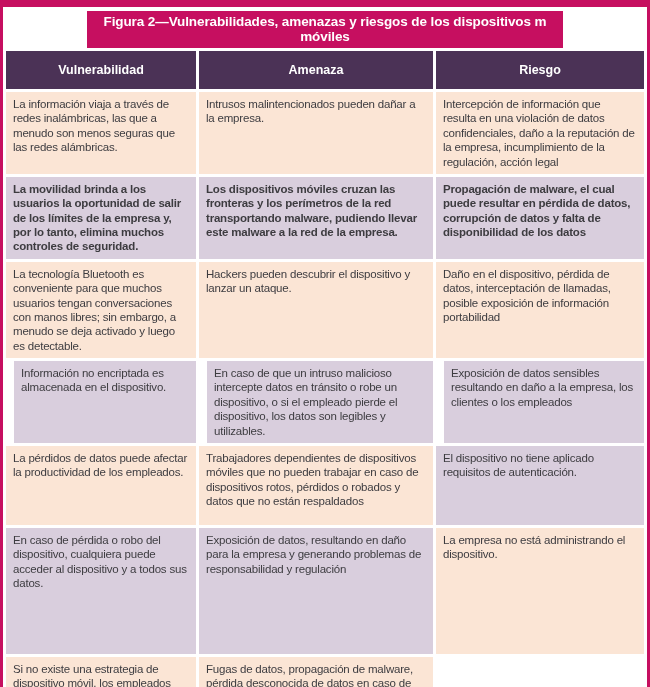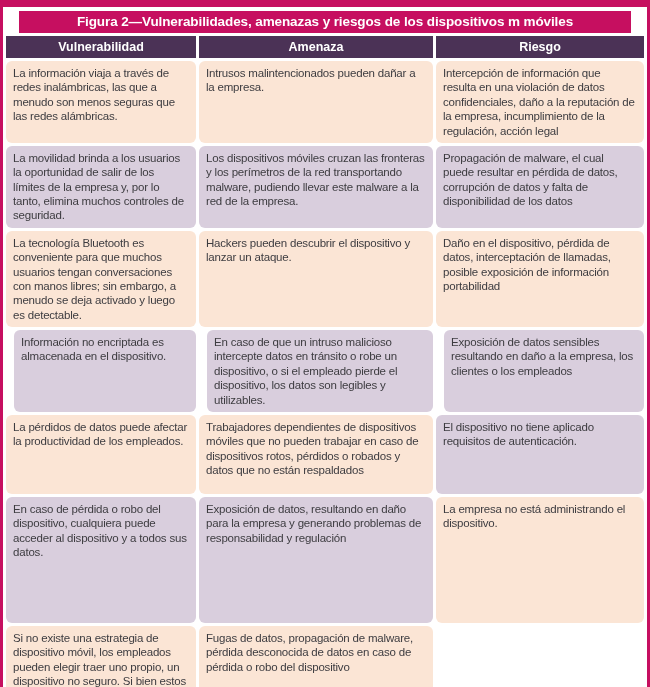--- a/index.html
+++ b/index.html
@@ -13,21 +13,21 @@
     width: 650px;
     min-height: 687px;
     border: 3px solid #c60f60;
     border-top-width: 7px;
     border-bottom-width: 0;
     padding: 3px 3px 6px 3px;
     background: #ffffff;
   }
   .title-bar {
     box-sizing: border-box;
-    width: 612px;
+    width: 476px;
     margin: 1px auto 3px auto;
     background: #c60f60;
     color: #ffffff;
     font-weight: 700;
     font-size: 13.5px;
     letter-spacing: -0.1px;
     text-align: center;
     padding: 3px 2px 4px 2px;
   }
   .tbl {
@@ -36,39 +36,38 @@
     gap: 3px;
     background: #ffffff;
   }
   .th {
     box-sizing: border-box;
     background: #4b3256;
     color: #ffffff;
     font-weight: 700;
     font-size: 12.5px;
     text-align: center;
-    padding: 4px 2px;
+    padding: 12px 2px;
     display: flex;
     align-items: center;
     justify-content: center;
     min-height: 22px;
   }
   .td {
     box-sizing: border-box;
     padding: 5px 8px 5px 7px;
     font-size: 11.5px;
     line-height: 1.25;
     letter-spacing: -0.2px;
     color: #3d3c40;
-    border-radius: 6px;
   }
   .peach { background: #fbe5d5; }
   .lav   { background: #d9cedd; }
   .r1 { min-height: 70px; }
-  .r2 { min-height: 75px; }
+  .r2 { min-height: 75px; font-weight: bold; }
   .r3 { min-height: 78px; }
   .r4 { min-height: 54px; margin-left: 8px; }
   .r5 { min-height: 79px; }
   .r6 { min-height: 54px; }
   .r7 { min-height: 126px; }
 </style>
 </head>
 <body>
 
 <div class="frame">

